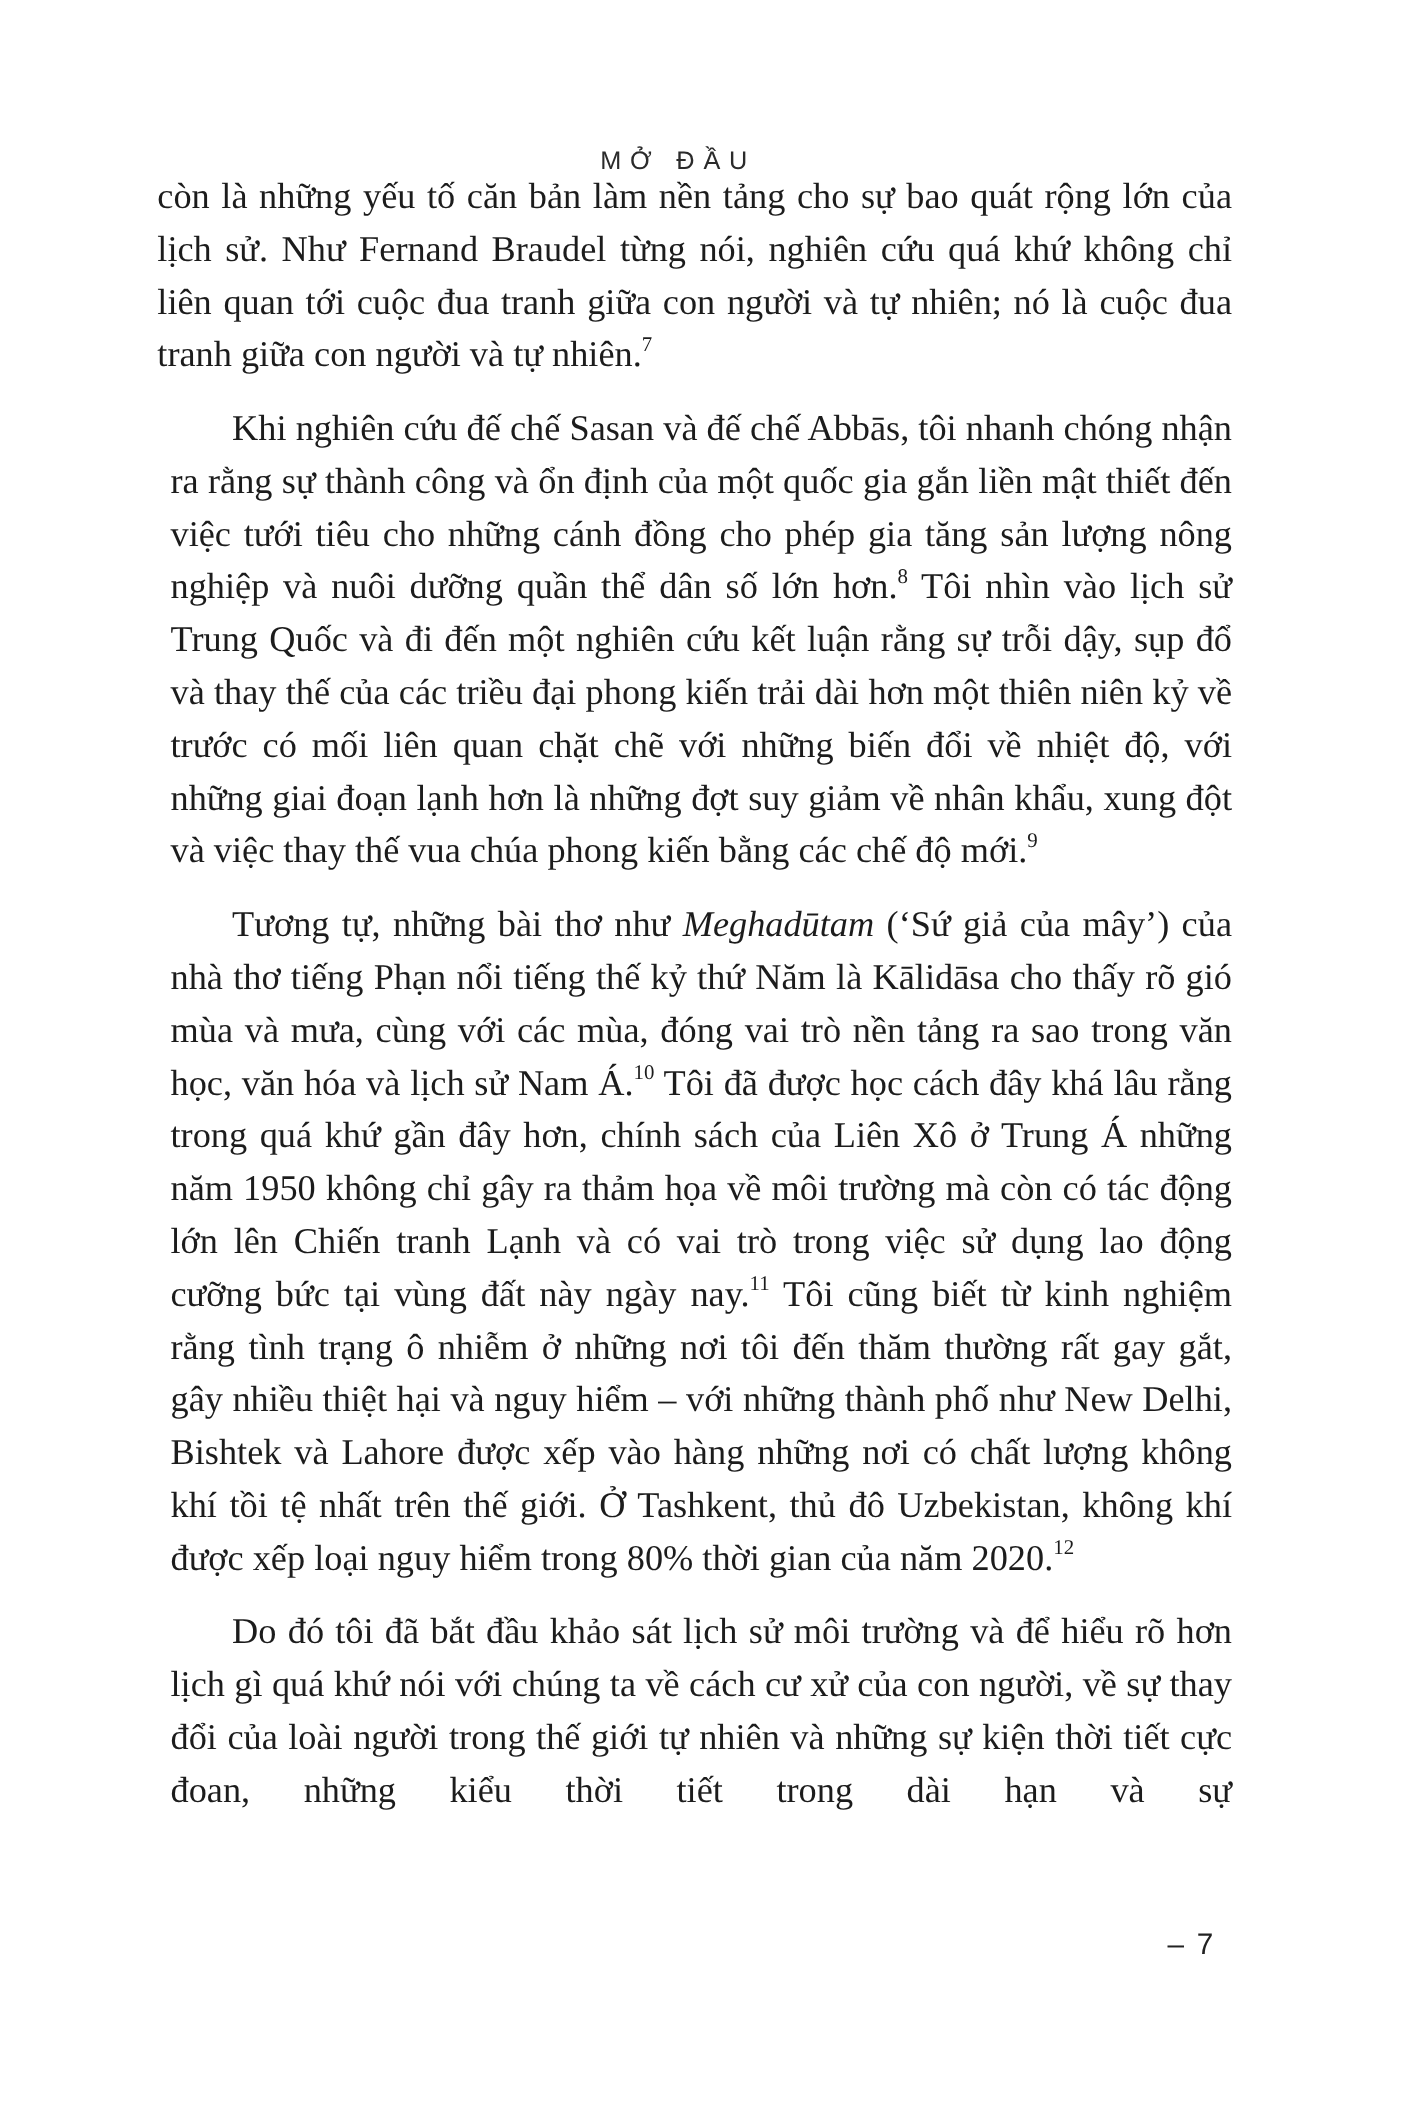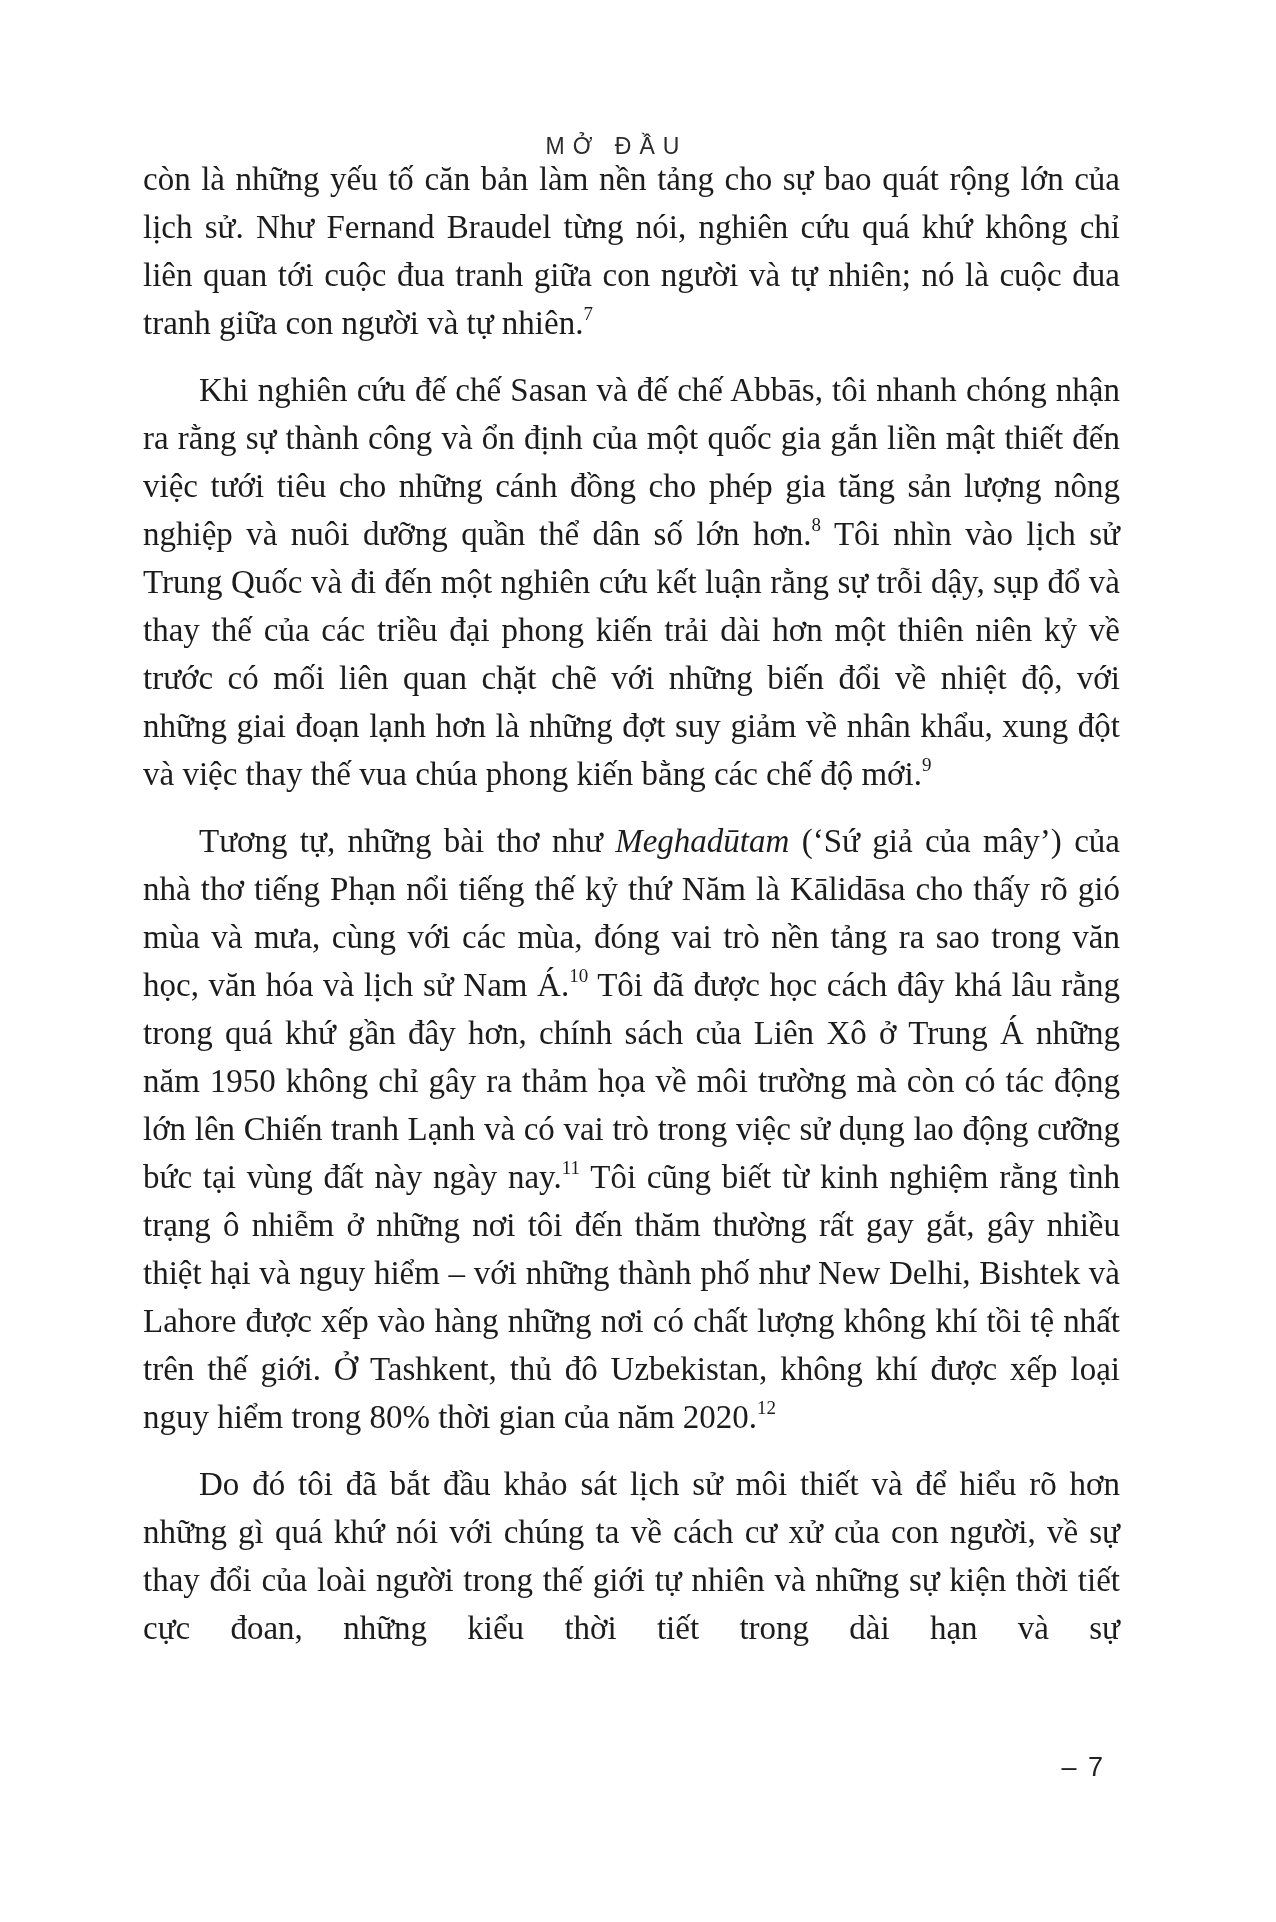--- a/index.html
+++ b/index.html
@@ -39,20 +39,21 @@
   .para {
     margin: 0;
     font-family: "Liberation Serif", serif;
     font-size: 33px;
     line-height: 48px;
     text-align: justify;
     hyphens: none;
   }
   .para + .para {
     margin-top: 19px;
+    margin-left: 12px;
   }
   .para.indent {
     text-indent: 56px;
   }
   .para.flush-last {
     text-align-last: justify;
   }
   .para i {
   }
   .para sup {
@@ -79,17 +80,17 @@
 </head>
 <body>
 
 <div class="page">
   <div class="running-head">MỞ ĐẦU</div>
 
   <div class="body-text">
       <p class="para"><span>còn là những yếu tố căn bản làm nền tảng cho sự bao quát rộng lớn của lịch sử. Như Fernand Braudel từng nói, nghiên cứu quá khứ không chỉ liên quan tới cuộc đua tranh giữa con người và tự nhiên; nó là cuộc đua tranh giữa con người và tự nhiên.</span><sup>7</sup></p>
       <p class="para indent"><span>Khi nghiên cứu đế chế Sasan và đế chế Abbās, tôi nhanh chóng nhận ra rằng sự thành công và ổn định của một quốc gia gắn liền mật thiết đến việc tưới tiêu cho những cánh đồng cho phép gia tăng sản lượng nông nghiệp và nuôi dưỡng quần thể dân số lớn hơn.</span><sup>8</sup><span> Tôi nhìn vào lịch sử Trung Quốc và đi đến một nghiên cứu kết luận rằng sự trỗi dậy, sụp đổ và thay thế của các triều đại phong kiến trải dài hơn một thiên niên kỷ về trước có mối liên quan chặt chẽ với những biến đổi về nhiệt độ, với những giai đoạn lạnh hơn là những đợt suy giảm về nhân khẩu, xung đột và việc thay thế vua chúa phong kiến bằng các chế độ mới.</span><sup>9</sup></p>
       <p class="para indent"><span>Tương tự, những bài thơ như </span><i>Meghadūtam</i><span> (‘Sứ giả của mây’) của nhà thơ tiếng Phạn nổi tiếng thế kỷ thứ Năm là Kālidāsa cho thấy rõ gió mùa và mưa, cùng với các mùa, đóng vai trò nền tảng ra sao trong văn học, văn hóa và lịch sử Nam Á.</span><sup>10</sup><span> Tôi đã được học cách đây khá lâu rằng trong quá khứ gần đây hơn, chính sách của Liên Xô ở Trung Á những năm 1950 không chỉ gây ra thảm họa về môi trường mà còn có tác động lớn lên Chiến tranh Lạnh và có vai trò trong việc sử dụng lao động cưỡng bức tại vùng đất này ngày nay.</span><sup>11</sup><span> Tôi cũng biết từ kinh nghiệm rằng tình trạng ô nhiễm ở những nơi tôi đến thăm thường rất gay gắt, gây nhiều thiệt hại và nguy hiểm – với những thành phố như New Delhi, Bishtek và Lahore được xếp vào hàng những nơi có chất lượng không khí tồi tệ nhất trên thế giới. Ở Tashkent, thủ đô Uzbekistan, không khí được xếp loại nguy hiểm trong 80% thời gian của năm 2020.</span><sup>12</sup></p>
-      <p class="para indent flush-last"><span>Do đó tôi đã bắt đầu khảo sát lịch sử môi thiết và để hiểu rõ hơn những gì quá khứ nói với chúng ta về cách cư xử của con người, về sự thay đổi của loài người trong thế giới tự nhiên và những sự kiện thời tiết cực đoan, những kiểu thời tiết trong dài hạn và sự</span></p>
+      <p class="para indent flush-last"><span>Do đó tôi đã bắt đầu khảo sát lịch sử môi trường và để hiểu rõ hơn lịch gì quá khứ nói với chúng ta về cách cư xử của con người, về sự thay đổi của loài người trong thế giới tự nhiên và những sự kiện thời tiết cực đoan, những kiểu thời tiết trong dài hạn và sự</span></p>
     </div>
 
   <div class="page-number">– 7</div>
 </div>
 
 </body></html>

